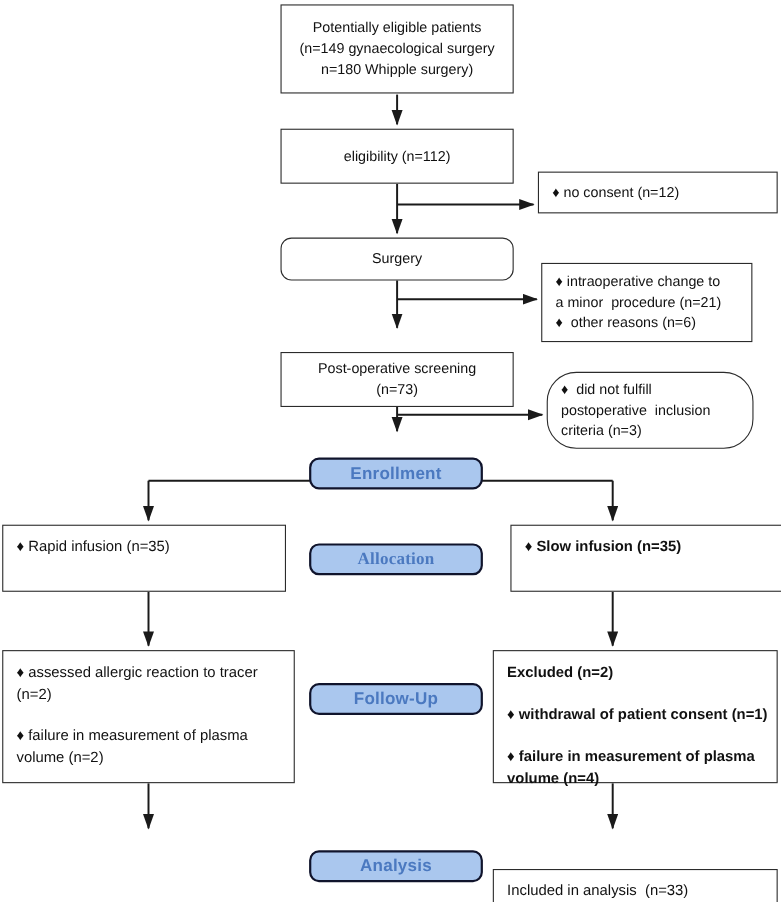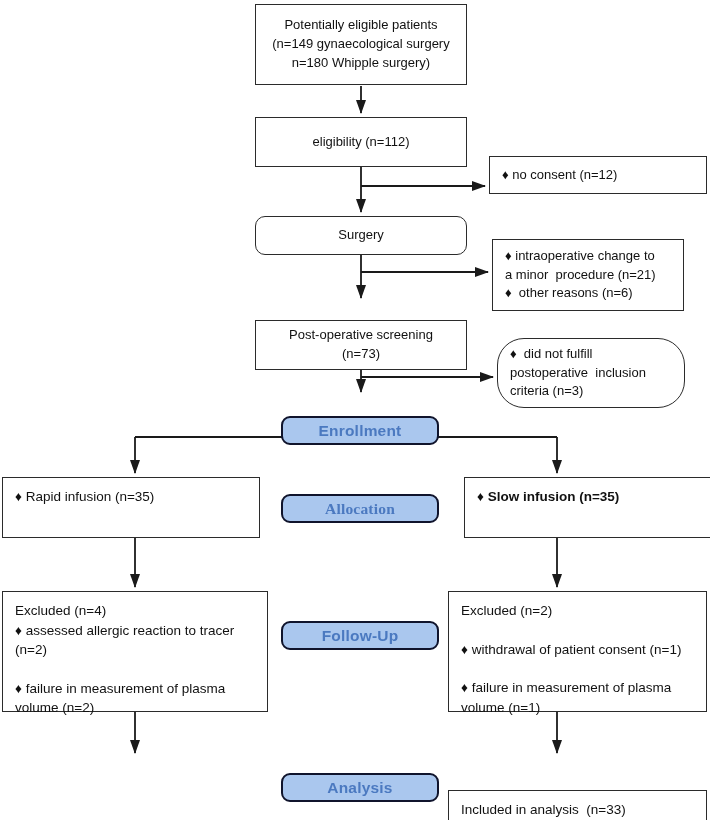--- a/index.html
+++ b/index.html
@@ -62,21 +62,21 @@
   
   .s-enroll    {top:396px;margin-top:20px;}
   .s-alloc     {top:494px;font-family:Liberation Serif, serif;}
   .s-follow    {top:621px;}
   .s-analysis  {top:773px;}
 
   
   .b-alloc-l   {left:2px;  top:477px;width:258px;height:61px;}
   .b-alloc-r   {left:464px;top:477px;width:259px;height:61px;font-weight:bold;}
   .b-fu-l      {left:2px;  top:591px;width:266px;height:121px;}
-  .b-fu-r      {left:448px;top:591px;width:259px;height:121px;}
+  .b-fu-r      {left:448px;top:591px;width:259px;height:121px;font-weight:bold;}
   .b-an-l      {left:2px;  top:757px;width:258px;height:61px;}
   .b-an-r      {left:448px;top:757px;width:259px;height:61px;margin-top:33px;}
 </style>
 </head>
 <body>
 
 <div id="canvas">
 
   <svg id="arrows" viewBox="0 0 710 820" xmlns="http://www.w3.org/2000/svg">
     <defs>
@@ -150,33 +150,32 @@
   <div class="stage s-analysis">Analysis</div>
 
   <div class="box col-box b-alloc-l">
     <div class="line">♦ Rapid infusion (n=35)</div>
   </div>
   <div class="box col-box b-alloc-r">
     <div class="line">♦ Slow infusion (n=35)</div>
   </div>
 
   <div class="box col-box b-fu-l">
-    <div class="line">Excluded (n=4)</div>
     <div class="line">♦ assessed allergic reaction to tracer</div>
     <div class="line">(n=2)</div>
     <div class="line"></div>
     <div class="line">♦ failure in measurement of plasma</div>
     <div class="line">volume (n=2)</div>
   </div>
   <div class="box col-box b-fu-r">
     <div class="line">Excluded (n=2)</div>
     <div class="line"></div>
     <div class="line">♦ withdrawal of patient consent (n=1)</div>
     <div class="line"></div>
     <div class="line">♦ failure in measurement of plasma</div>
-    <div class="line">volume (n=1)</div>
+    <div class="line">volume (n=4)</div>
   </div>
 
   <div class="box col-box b-an-r">
     <div class="line">Included in analysis  (n=33)</div>
   </div>
 
 </div>
 
 </body></html>

